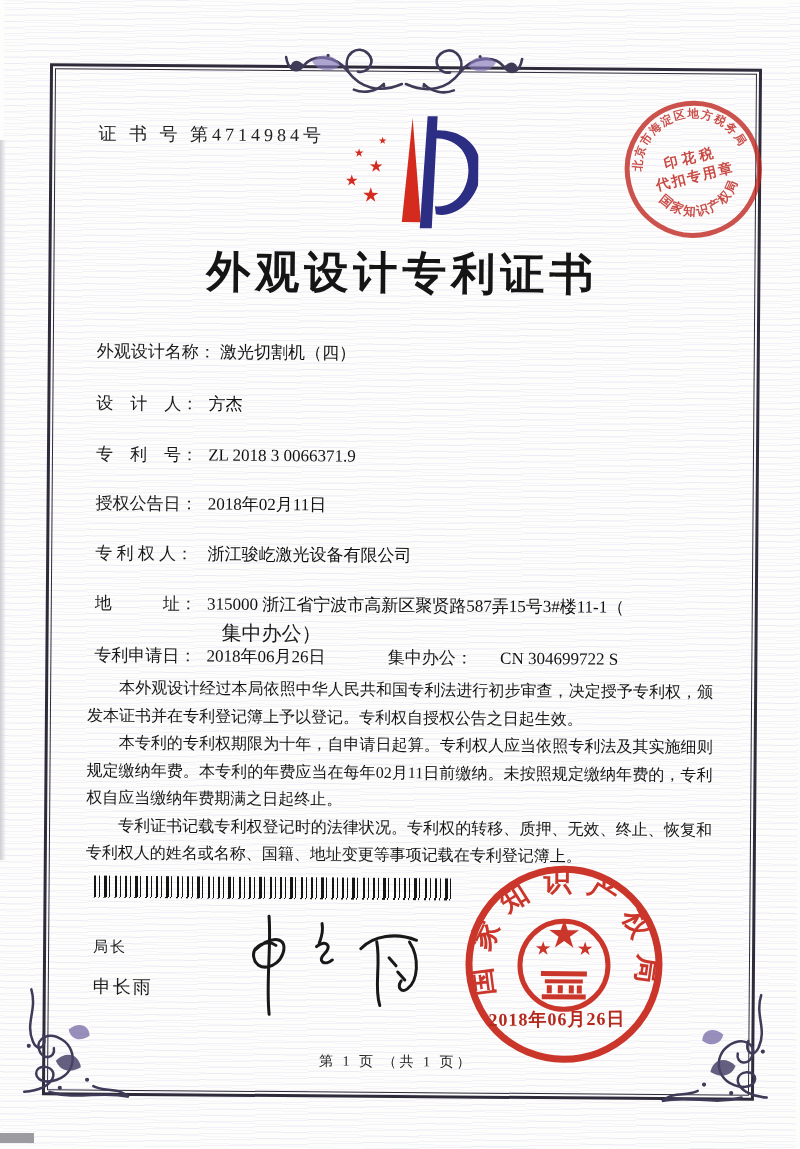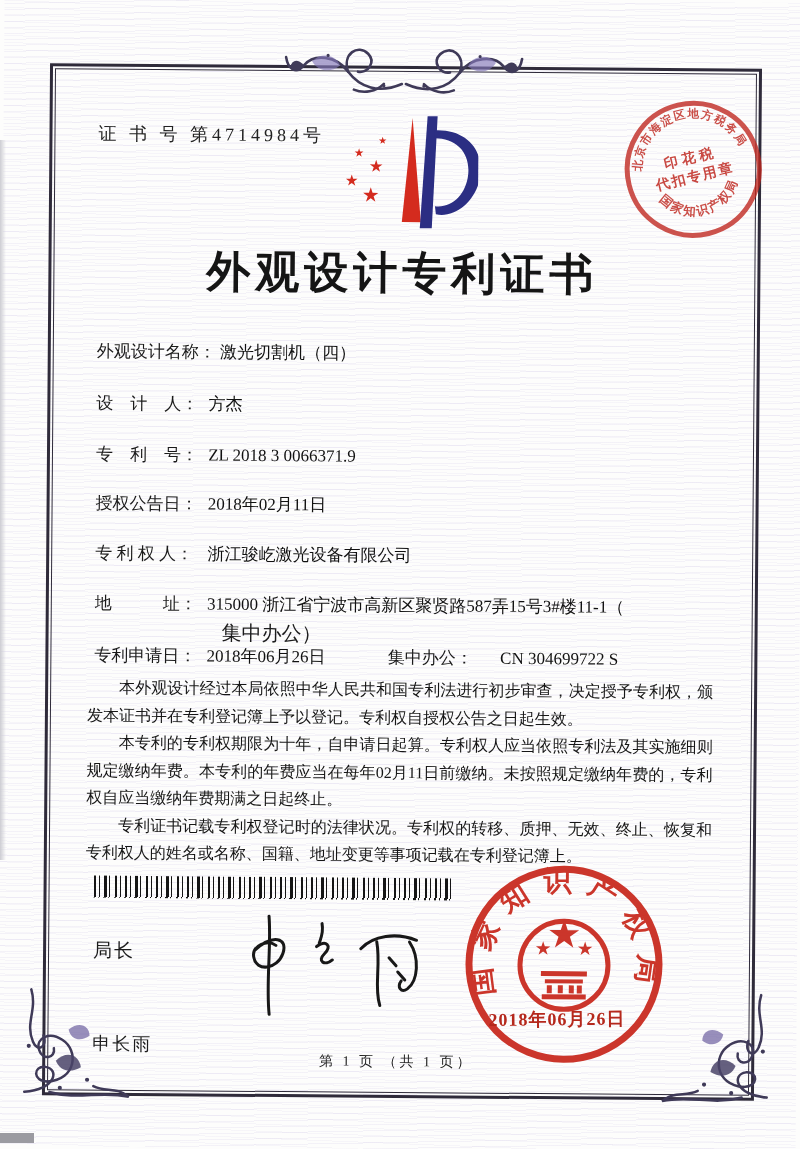--- a/index.html
+++ b/index.html
@@ -44,22 +44,22 @@
   .barcode{
     position:absolute;left:96px;top:878px;width:360px;height:22px;
     background-image:repeating-linear-gradient(90deg,
       #151515 0 2px, transparent 2px 5px,
       #151515 5px 6px, transparent 6px 10px,
       #151515 10px 13px, transparent 13px 15px,
       #151515 15px 16px, transparent 16px 21px,
       #151515 21px 23px, transparent 23px 26px,
       #151515 26px 27px, transparent 27px 31px);
   }
-  .role{position:absolute;left:96px;top:940px;font-size:19px;letter-spacing:2px;}
-  .signer{position:absolute;left:96px;top:1034px;font-size:18px;letter-spacing:2px;text-align:right;}
+  .role{position:absolute;left:96px;top:940px;font-size:15px;letter-spacing:2px;}
+  .signer{position:absolute;left:96px;top:977px;font-size:18px;letter-spacing:2px;text-align:right;}
   .sig{position:absolute;left:218px;top:903px;}
   .seal{position:absolute;left:462px;top:858px;}
   .seal-date{
     position:absolute;left:492px;top:1006px;font-size:18px;font-weight:bold;
     color:#b5281c;letter-spacing:1px;transform:rotate(-1deg);white-space:nowrap;
   }
   .footer{
     position:absolute;left:0;top:1053px;width:800px;text-align:center;
     font-size:14px;letter-spacing:3px;color:#222;
   }

